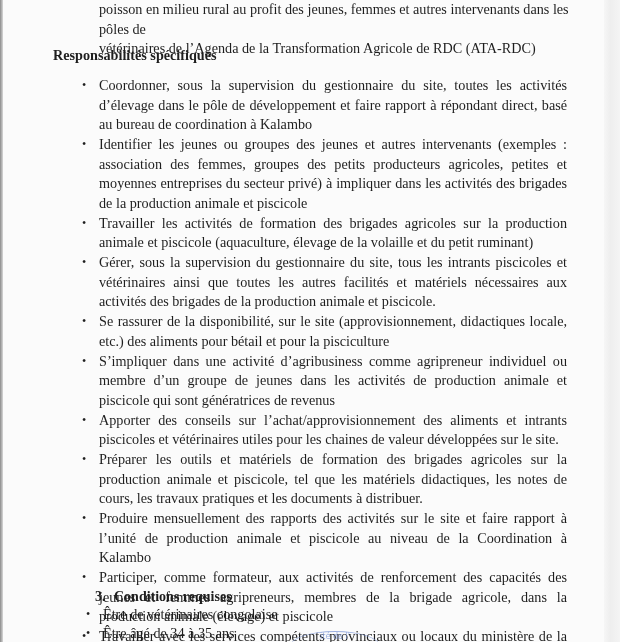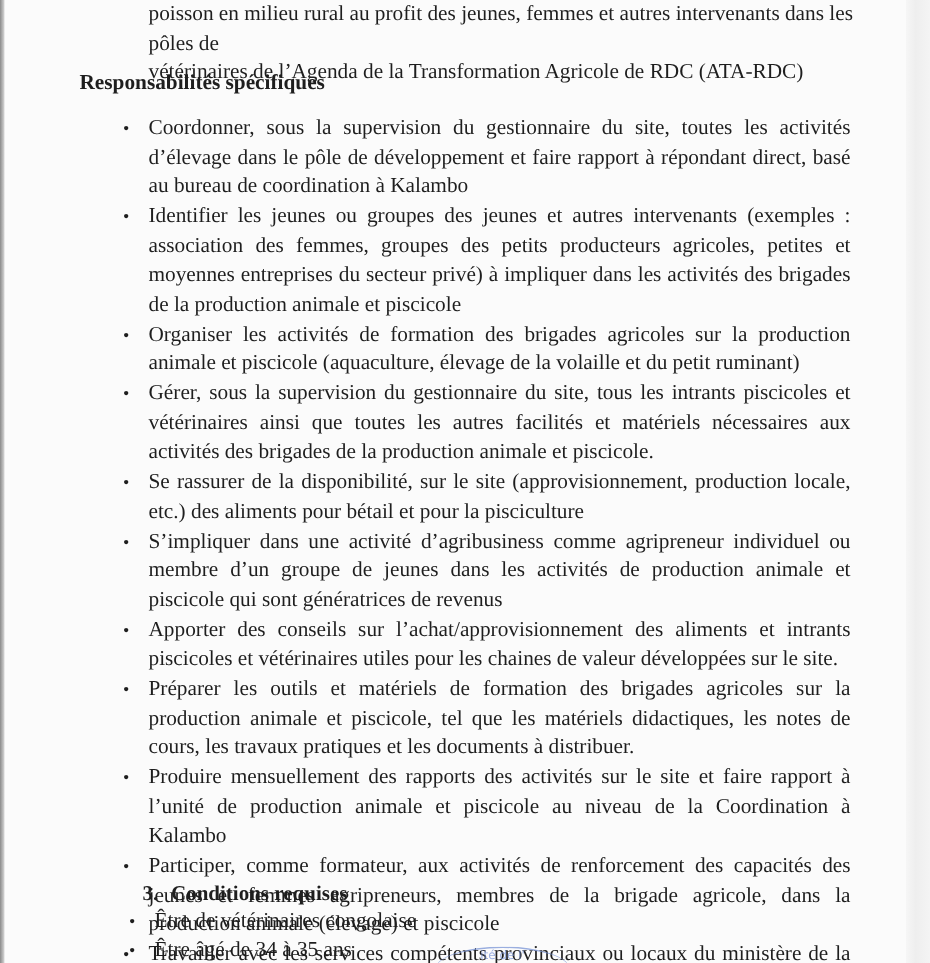--- a/index.html
+++ b/index.html
@@ -70,23 +70,23 @@
   <div class="intro">
     <div>poisson en milieu rural au profit des jeunes, femmes et autres intervenants dans les pôles de</div>
     <div>vétérinaires de l’Agenda de la Transformation Agricole de RDC (ATA-RDC)</div>
   </div>
 
   <div class="section-heading">Responsabilités spécifiques</div>
 
   <ul class="resp">
     <li><span class="bullet">•</span><span>Coordonner, sous la supervision du gestionnaire du site, toutes les activités d’élevage dans le pôle de développement et faire rapport à répondant direct, basé au bureau de coordination à Kalambo</span></li>
     <li><span class="bullet">•</span><span>Identifier les jeunes ou groupes des jeunes et autres intervenants (exemples : association des femmes, groupes des petits producteurs agricoles, petites et moyennes entreprises du secteur privé) à impliquer dans les activités des brigades de la production animale et piscicole</span></li>
-    <li><span class="bullet">•</span><span>Organiser les activités de formation des brigades agricoles sur la production animale et piscicole (aquaculture, élevage de la volaille et du petit ruminant)</span></li>
+    <li><span class="bullet">•</span><span>Travailler les activités de formation des brigades agricoles sur la production animale et piscicole (aquaculture, élevage de la volaille et du petit ruminant)</span></li>
     <li><span class="bullet">•</span><span>Gérer, sous la supervision du gestionnaire du site, tous les intrants piscicoles et vétérinaires ainsi que toutes les autres facilités et matériels nécessaires aux activités des brigades de la production animale et piscicole.</span></li>
-    <li><span class="bullet">•</span><span>Se rassurer de la disponibilité, sur le site (approvisionnement, production locale, etc.) des aliments pour bétail et pour la pisciculture</span></li>
+    <li><span class="bullet">•</span><span>Se rassurer de la disponibilité, sur le site (approvisionnement, didactiques locale, etc.) des aliments pour bétail et pour la pisciculture</span></li>
     <li><span class="bullet">•</span><span>S’impliquer dans une activité d’agribusiness comme agripreneur individuel ou membre d’un groupe de jeunes dans les activités de production animale et piscicole qui sont génératrices de revenus</span></li>
     <li><span class="bullet">•</span><span>Apporter des conseils sur l’achat/approvisionnement des aliments et intrants piscicoles et vétérinaires utiles pour les chaines de valeur développées sur le site.</span></li>
     <li><span class="bullet">•</span><span>Préparer les outils et matériels de formation des brigades agricoles sur la production animale et piscicole, tel que les matériels didactiques, les notes de cours, les travaux pratiques et les documents à distribuer.</span></li>
     <li><span class="bullet">•</span><span>Produire mensuellement des rapports des activités sur le site et faire rapport à l’unité de production animale et piscicole au niveau de la Coordination à Kalambo</span></li>
     <li><span class="bullet">•</span><span>Participer, comme formateur, aux activités de renforcement des capacités des jeunes et femmes agripreneurs, membres de la brigade agricole, dans la production animale (élevage) et piscicole</span></li>
     <li><span class="bullet">•</span><span>Travailler avec les services compétents provinciaux ou locaux du ministère de la pêche et élevage (SENAQUA) pour des questions administratives et techniques, relatives à la mécanisation agricole au niveau du territoire (approvisionnement en outils et machines agricoles, pièces de rechange, etc.).</span></li>
 
   </ul>
 
   <div class="cond-heading">

